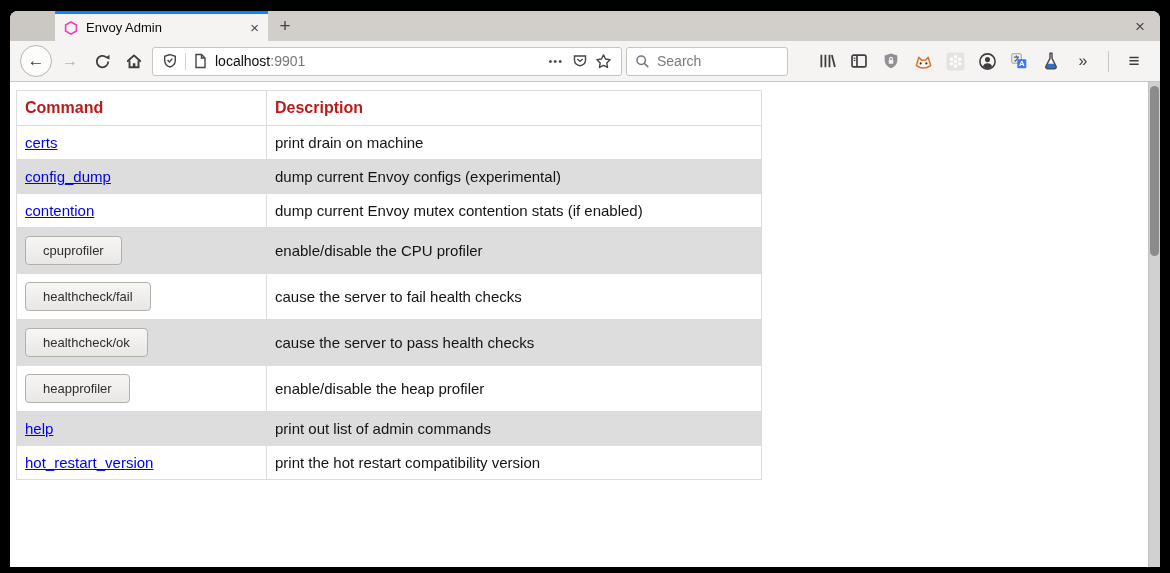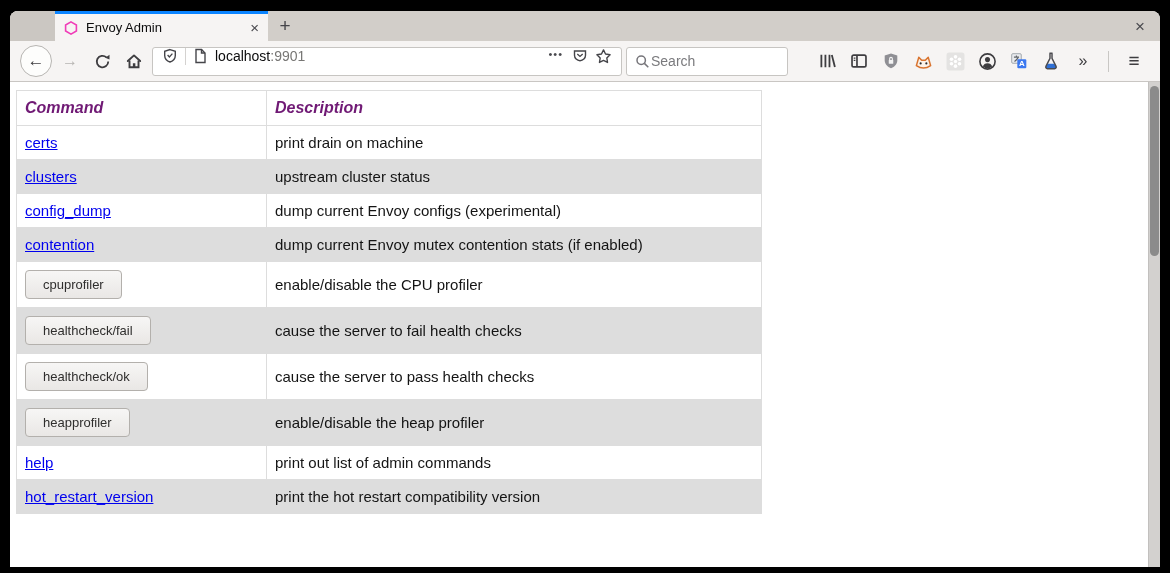--- a/index.html
+++ b/index.html
@@ -61,33 +61,33 @@
   .back-btn {
     width: 32px; height: 32px;
     border: 1px solid #b7b5b2; border-radius: 50%;
     background: #fdfdfc; font-size: 17px;
   }
   .fwd-disabled { color: #b6b4b1; }
   .urlbar {
     width: 470px; height: 29px; flex: none;
     background: #fff;
     border: 1px solid #c7c5c2; border-radius: 3px;
-    display: flex; align-items: flex-start;
+    display: flex; align-items: center;
     padding: 0 9px; gap: 7px;
   }
   .urlbar-sep { width: 1px; height: 17px; background: #d4d2d0; flex: none; }
   .url-text { font-size: 14px; color: #0c0c0d; flex: 1; white-space: nowrap; overflow: hidden; }
   .url-port { color: #777674; }
   .page-actions { font-size: 11px; color: #4a4a4f; letter-spacing: 1px; padding: 0 2px; }
   .searchbar {
     width: 162px; height: 29px; flex: none;
     background: #fff;
     border: 1px solid #c7c5c2; border-radius: 3px;
     display: flex; align-items: center;
-    padding: 0 8px; gap: 1px;
+    padding: 0 8px; gap: 7px;
   }
   .searchbar input {
     border: none; outline: none; background: transparent;
     flex: 1; width: 0; font-size: 14px; color: #0c0c0d;
     font-family: "Liberation Sans", sans-serif;
   }
   .searchbar input::placeholder { color: #7a7a7d; opacity: 1; }
   .icon-row { display: flex; align-items: center; gap: 2px; margin-left: 20px; }
   .tb-icon {
     width: 30px; height: 30px;
@@ -103,21 +103,21 @@
   table.home-table {
     margin: 8px 0 0 6px;
     border-collapse: collapse;
     font-size: 15px; color: #141414;
   }
   .home-table th, .home-table td {
     border: 1px solid #dddddd;
     padding: 8px;
     text-align: left; vertical-align: middle;
   }
-  .home-table th { font-size: 16px; font-weight: bold; color: #701a75; font-style: italic; }
+  .home-table th { font-size: 16px; font-weight: bold; color: #b91c1c; }
   .col-command { width: 250px; }
   .col-desc { width: 495px; }
   tbody tr:nth-child(even) { background: #dddddd; }
   a.cmd-link { color: #0000ee; text-decoration: underline; }
   button.cmd-button {
     font-family: "Liberation Sans", sans-serif;
     font-size: 13px; color: #2f2e2d;
     padding: 6px 17px;
     background: linear-gradient(#f7f6f5, #e9e7e5);
     border: 1px solid #b3b0ac; border-radius: 4px;
@@ -293,24 +293,20 @@
           <th class="col-command">Command</th>
           <th class="col-desc">Description</th>
         </tr>
       </thead>
       <tbody>
           <tr>
             <td class="col-command"><a href="#" class="cmd-link">certs</a></td>
             <td class="col-desc">print drain on machine</td>
           </tr>
           <tr>
-            <td class="col-command"><a href="#" class="cmd-link">clusters</a></td>
-            <td class="col-desc">upstream cluster status</td>
-          </tr>
-          <tr>
             <td class="col-command"><a href="#" class="cmd-link">config_dump</a></td>
             <td class="col-desc">dump current Envoy configs (experimental)</td>
           </tr>
           <tr>
             <td class="col-command"><a href="#" class="cmd-link">contention</a></td>
             <td class="col-desc">dump current Envoy mutex contention stats (if enabled)</td>
           </tr>
           <tr>
             <td class="col-command"><button class="cmd-button">cpuprofiler</button></td>
             <td class="col-desc">enable/disable the CPU profiler</td>

